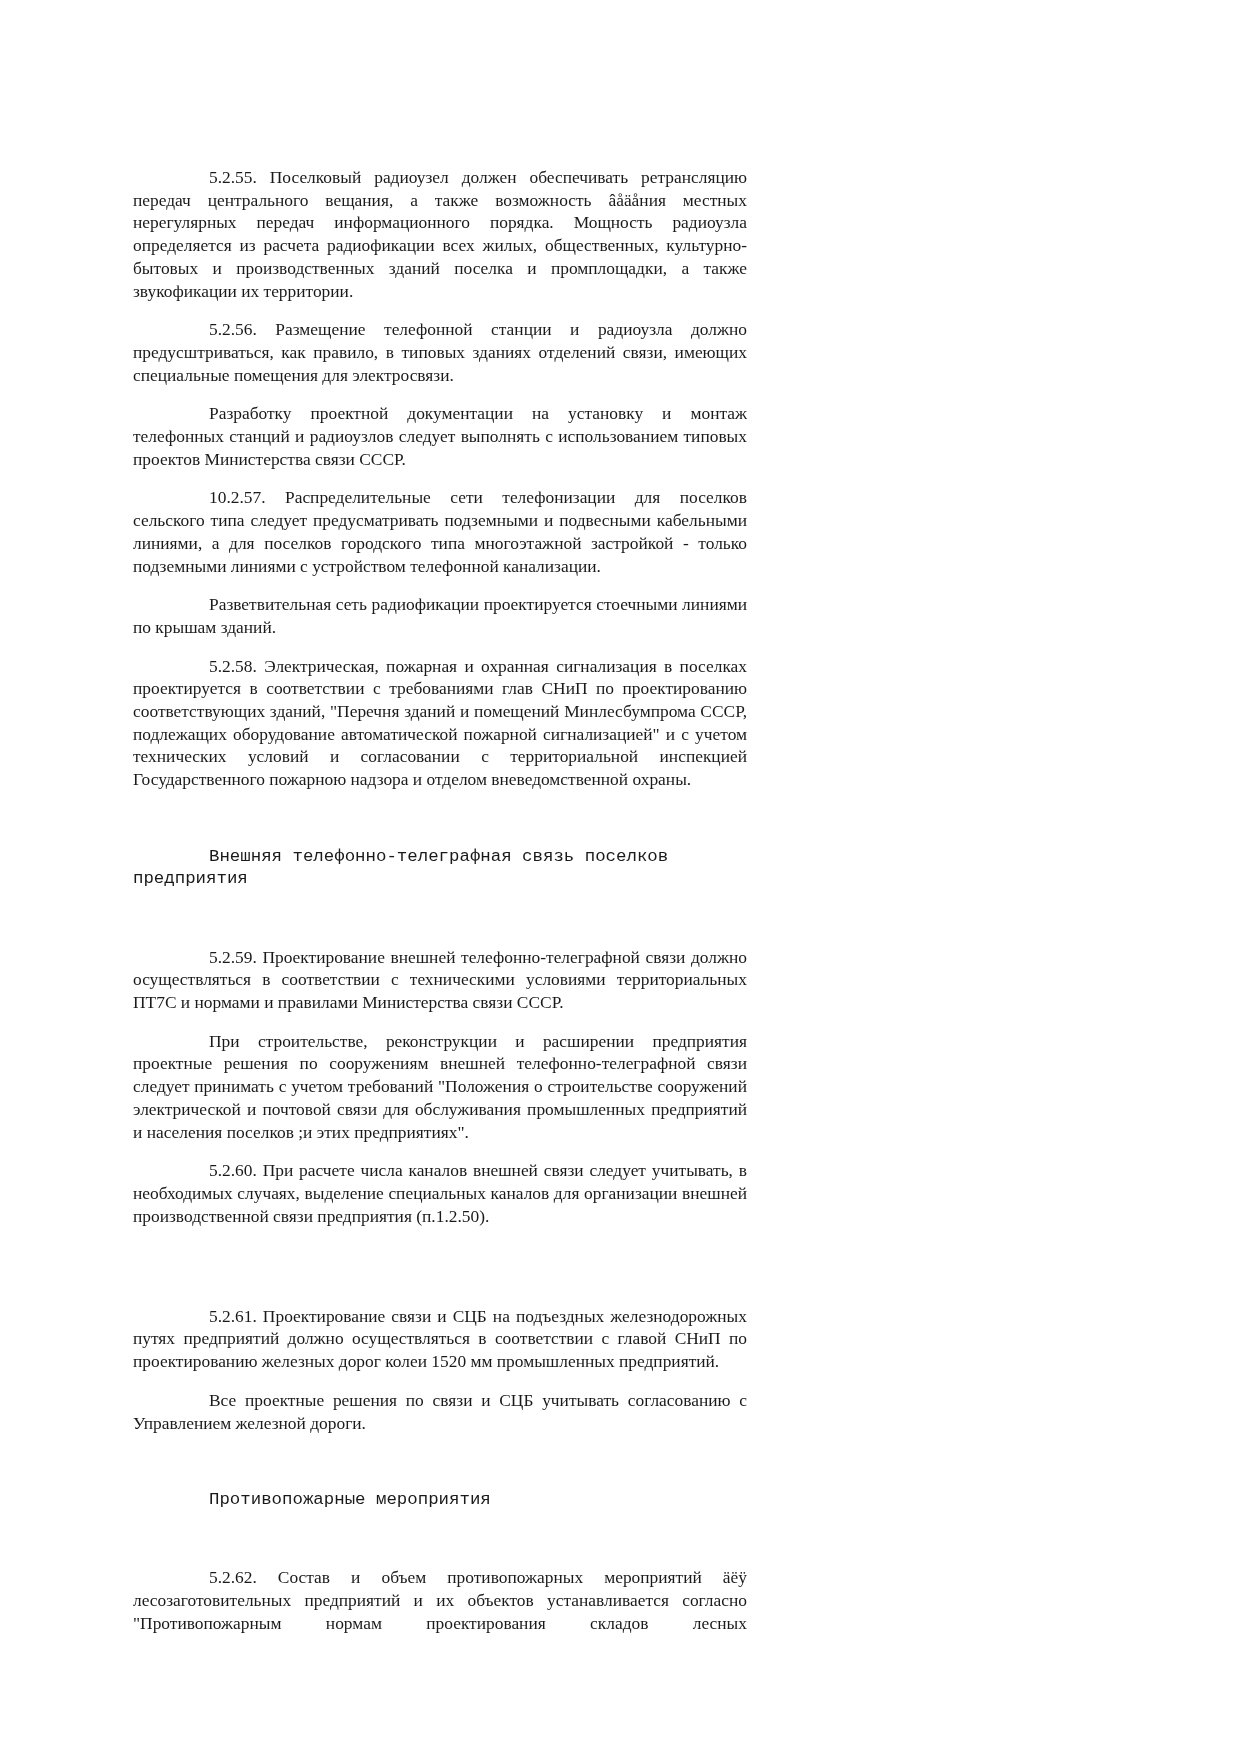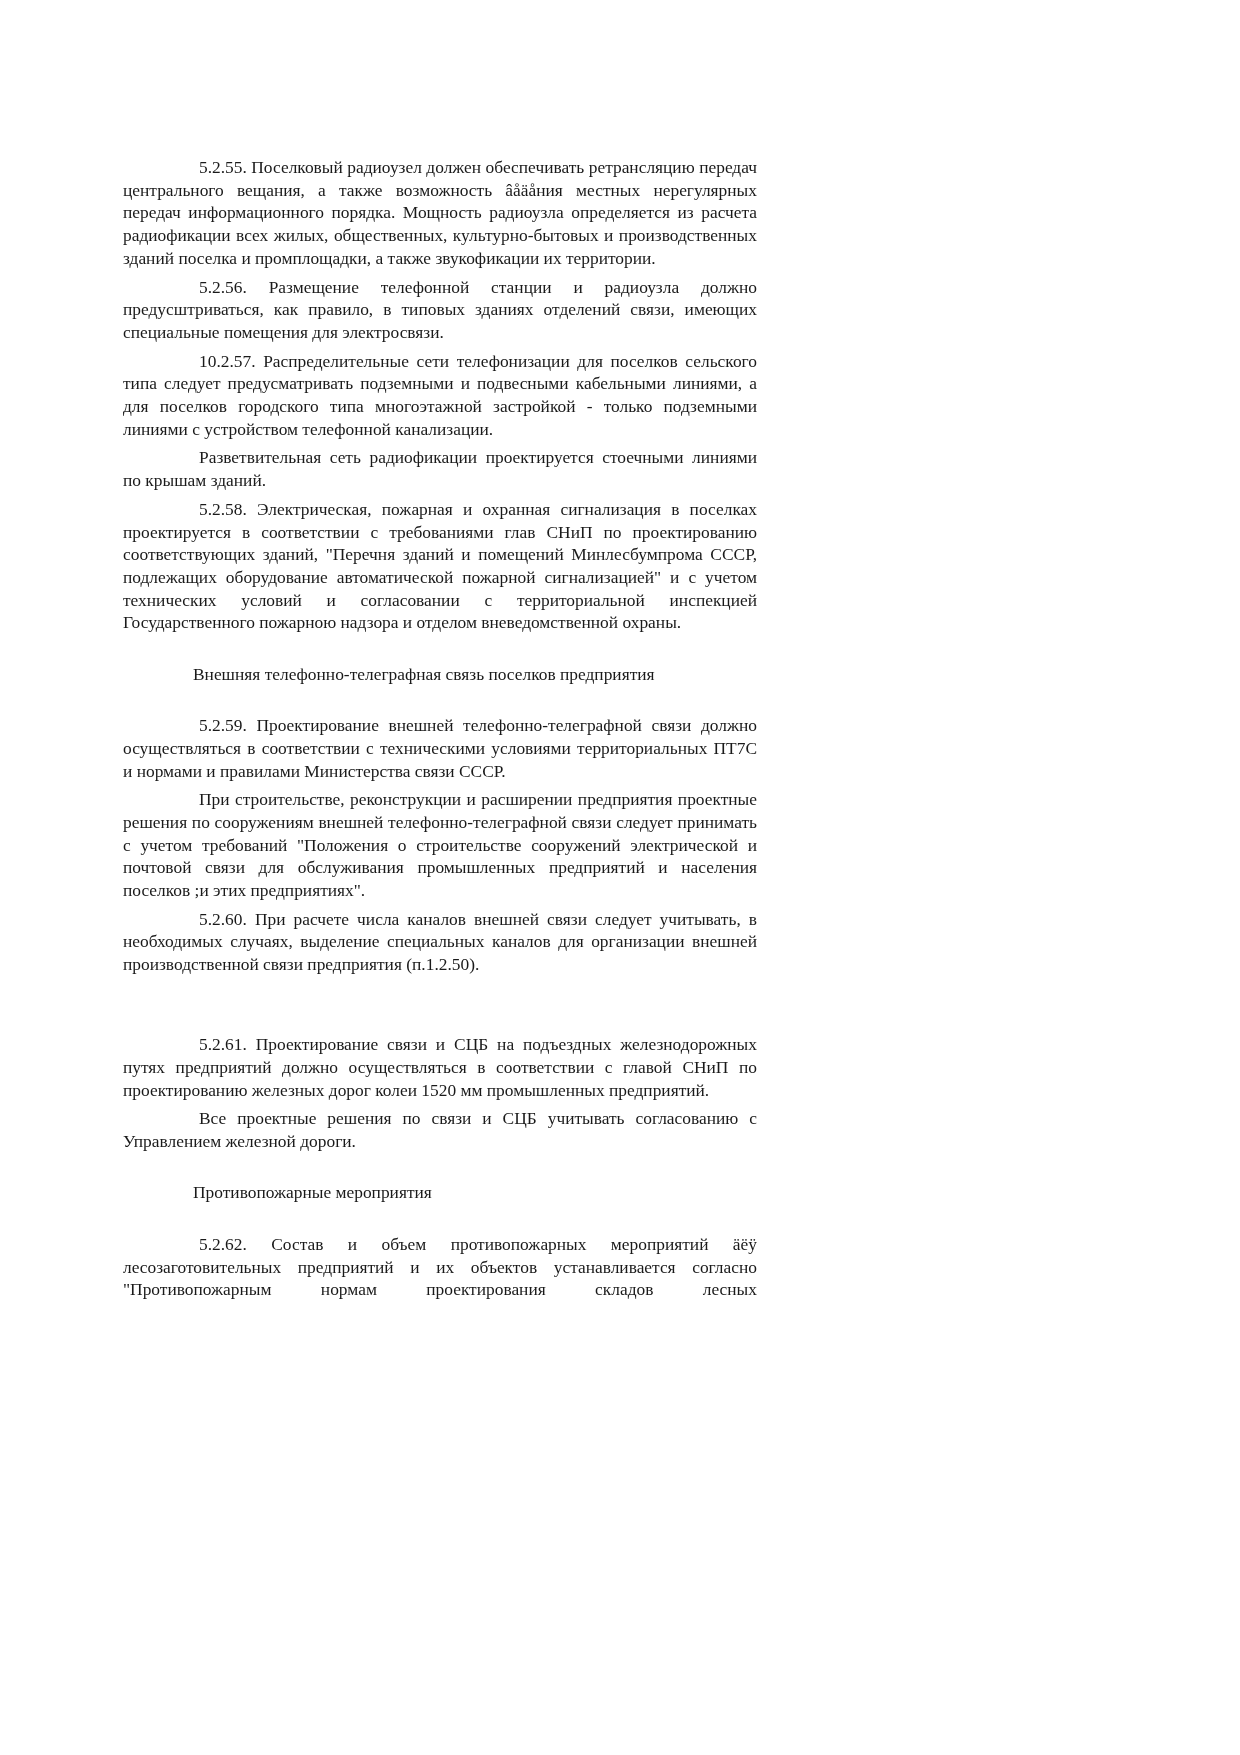--- a/index.html
+++ b/index.html
@@ -17,42 +17,44 @@
     position: absolute;
     left: 117px;
     top: 150px;
     width: 646px;
     font-family: "Liberation Serif", "DejaVu Serif", serif;
     font-size: 17.4px;
     line-height: 22.7px;
     color: #1a1a1a;
   }
   .p {
-    margin: 6px;
+    margin: 16px;
     text-align: justify;
     text-indent: 76px;
   }
   .heading {
-    margin: 0;
+    margin: 16px;
     text-align: left;
     text-indent: 76px;
+    font-family: Liberation Mono, monospace;
   }
   .heading.justify {
     text-align: justify;
   }
   .gap {
     height: 22.7px;
   }
 </style>
 </head>
 <body>
 
 <div class="page">
   <p class="p">5.2.55. Поселковый радиоузел должен обеспечивать ретрансляцию передач центрального вещания, а также возможность âåäåния местных нерегулярных передач информационного порядка. Мощность радиоузла определяется из расчета радиофикации всех жилых, общественных, культурно-бытовых и производственных зданий поселка и промплощадки, а также звукофикации их территории.</p>
   <p class="p">5.2.56. Размещение телефонной станции и радиоузла должно предусштриваться, как правило, в типовых зданиях отделений связи, имеющих специальные помещения для электросвязи.</p>
+  <p class="p">Разработку проектной документации на установку и монтаж телефонных станций и радиоузлов следует выполнять с использованием типовых проектов Министерства связи СССР.</p>
   <p class="p">10.2.57. Распределительные сети телефонизации для поселков сельского типа следует предусматривать подземными и подвесными кабельными линиями, а для поселков городского типа многоэтажной застройкой - только подземными линиями с устройством телефонной канализации.</p>
   <p class="p">Разветвительная сеть радиофикации проектируется стоечными линиями по крышам зданий.</p>
   <p class="p">5.2.58. Электрическая, пожарная и охранная сигнализация в поселках проектируется в соответствии с требованиями глав СНиП по проектированию соответствующих зданий, "Перечня зданий и помещений Минлесбумпрома СССР, подлежащих оборудование автоматической пожарной сигнализацией" и с учетом технических условий и согласовании с территориальной инспекцией Государственного пожарною надзора и отделом вневедомственной охраны.</p>
   <div class="gap"></div>
   <p class="heading">Внешняя телефонно-телеграфная связь поселков предприятия</p>
   <div class="gap"></div>
   <p class="p">5.2.59. Проектирование внешней телефонно-телеграфной связи должно осуществляться в соответствии с техническими условиями территориальных ПТ7С и нормами и правилами Министерства связи СССР.</p>
   <p class="p">При строительстве, реконструкции и расширении предприятия проектные решения по сооружениям внешней телефонно-телеграфной связи следует принимать с учетом требований "Положения о строительстве сооружений электрической и почтовой связи для обслуживания промышленных предприятий и населения поселков ;и этих предприятиях".</p>
   <p class="p">5.2.60. При расчете числа каналов внешней связи следует учитывать, в необходимых случаях, выделение специальных каналов для организации внешней производственной связи предприятия (п.1.2.50).</p>
   <div class="gap"></div>

